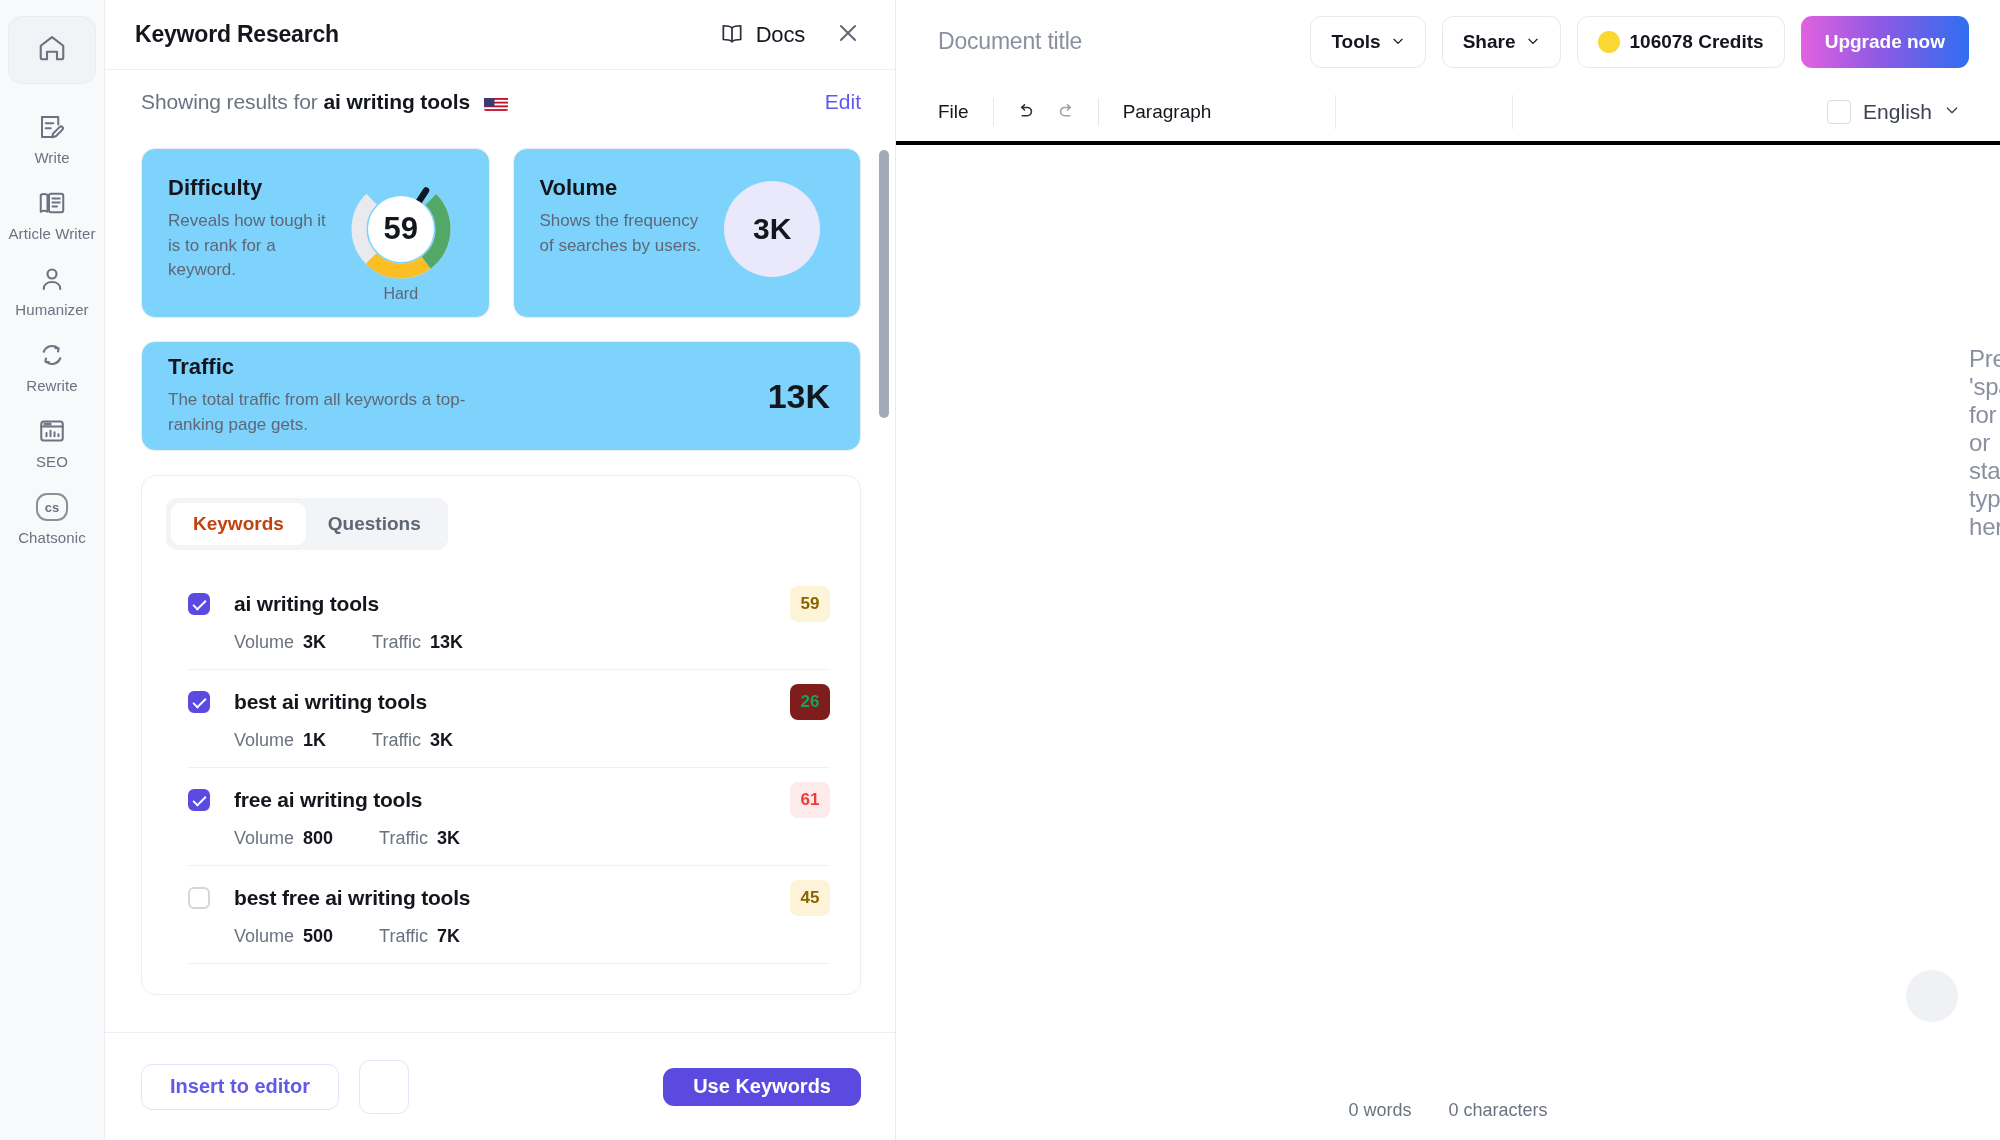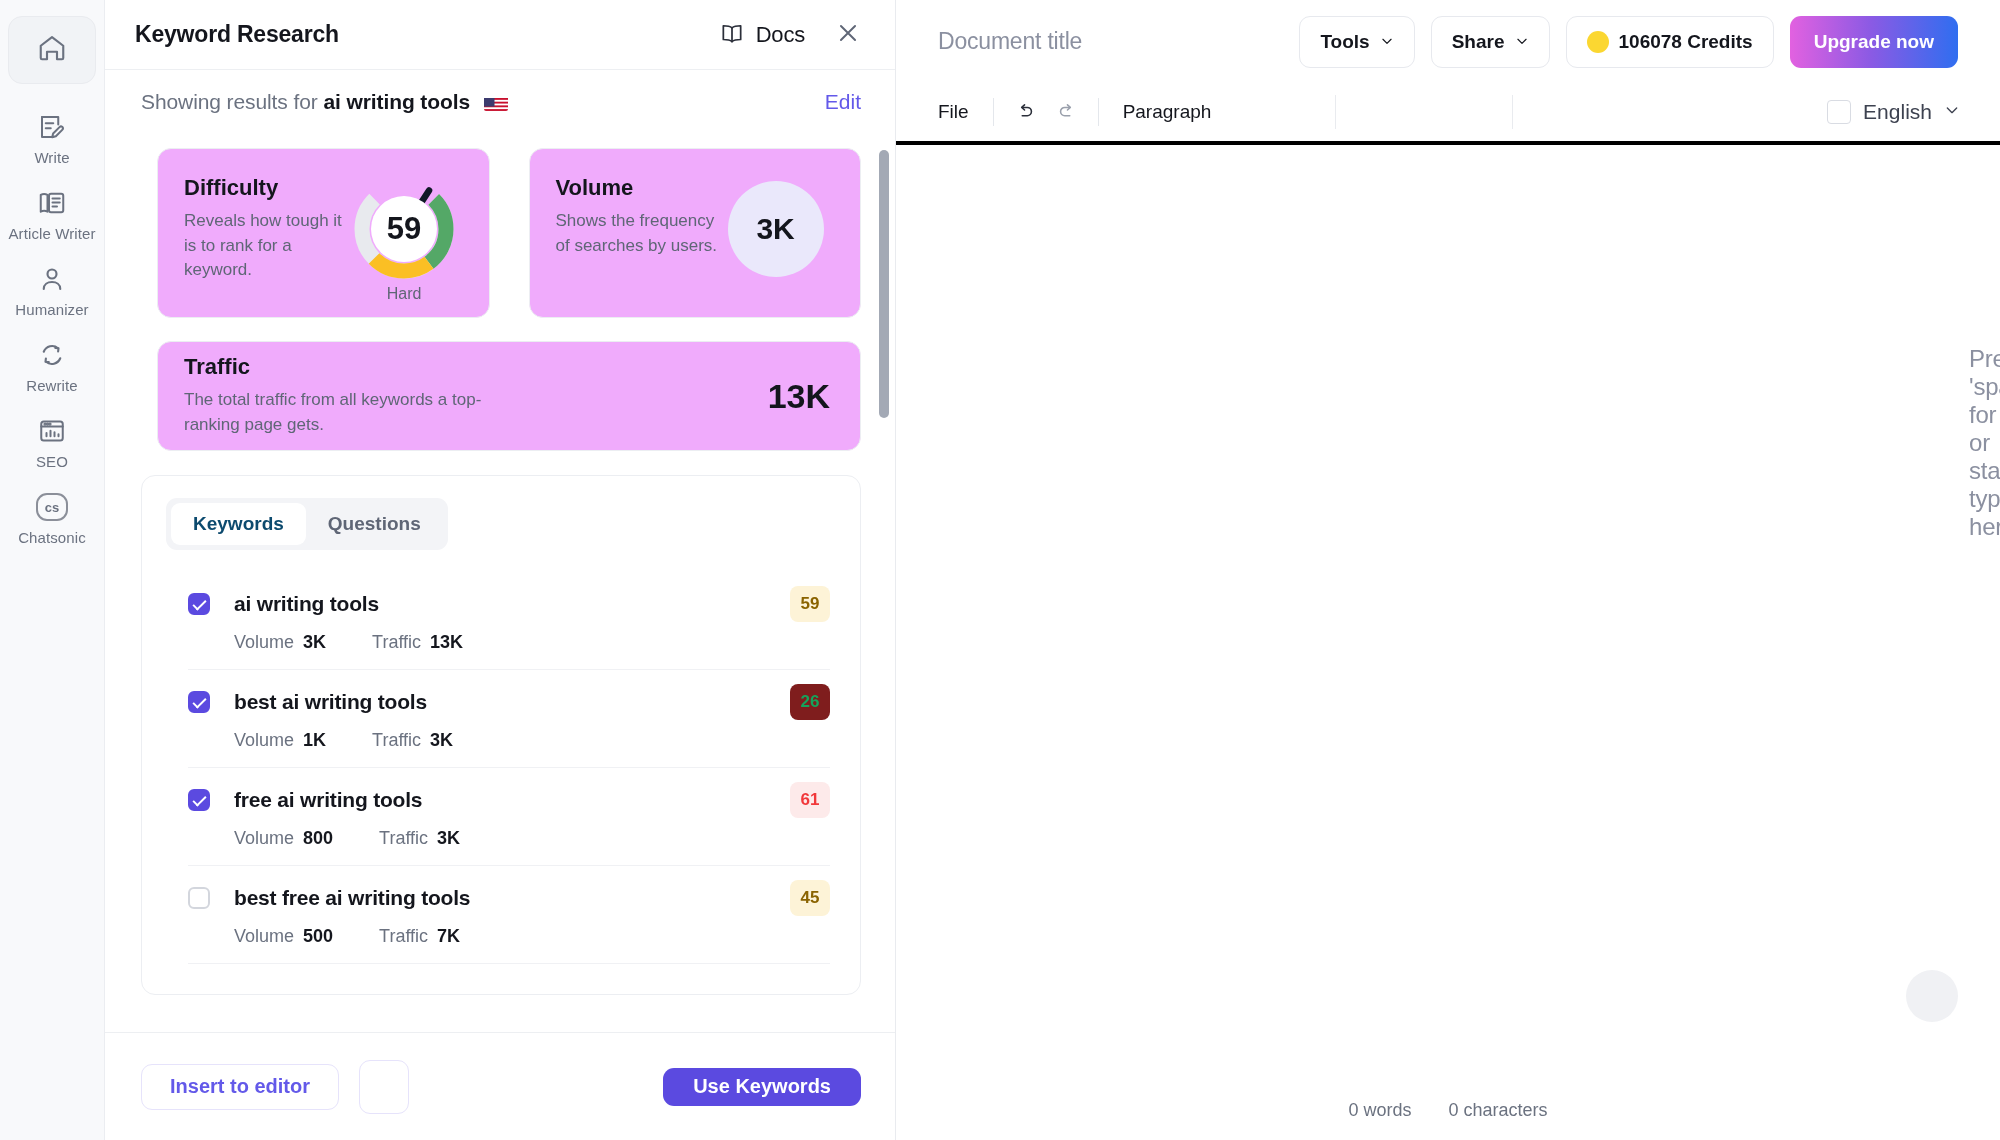--- a/index.html
+++ b/index.html
@@ -78,23 +78,22 @@
     overflow: hidden; position: relative;
   }
   .edit-link { margin-left: auto; font-size: 21px; color: #6359e9; cursor: pointer; }
 
   .kp-scroll {
     flex: 1 1 auto; overflow: hidden; position: relative;
     padding: 14px 34px 0 36px;
   }
   .cards-row { display: flex; gap: 23px; }
   .card {
-    background: #f0abfc; border: 1px solid #eceef2; border-radius: 14px;
+    background: #7dd3fc; border: 1px solid #eceef2; border-radius: 14px;
     flex: 1 1 0;
-    margin-left: 16px;
   }
   .card-sm { height: 170px; padding: 26px 26px 0 26px; display: flex; }
   .card-txt { flex: 1 1 auto; }
   .card-h { font-size: 22px; font-weight: 700; color: #14161d; margin-bottom: 8px; }
   .card-d { font-size: 17px; line-height: 1.45; color: #5f6676; max-width: 180px; }
 
   .gauge-wrap { width: 130px; display: flex; flex-direction: column; align-items: center; padding-top: 2px; }
   .gauge { position: relative; width: 104px; height: 104px; }
   .gauge-num {
     position: absolute; inset: 0; display: flex; align-items: center; justify-content: center;
@@ -124,21 +123,21 @@
     padding: 22px 24px 0 24px;
     height: 520px; overflow: hidden;
   }
   .tabs {
     display: inline-flex; background: #f3f4f7; border-radius: 11px; padding: 5px;
   }
   .tab {
     padding: 10px 22px; border-radius: 9px; font-size: 19px; font-weight: 700;
     color: #5f6676; cursor: pointer;
   }
-  .tab.active { background: #ffffff; color: #0c4a6e; }
+  .tab.active { background: #ffffff; color: #c2410c; }
 
   .klist { margin-top: 22px; padding: 0 6px 0 22px; }
   .krow { border-bottom: 1px solid #f0f1f4; padding: 14px 0 16px 0; }
   .krow-top { display: flex; align-items: center; }
   .cbx {
     width: 22px; height: 22px; border-radius: 6px;
     border: 2px solid #d3d6dd; background: #fff;
     flex: 0 0 22px; cursor: pointer; position: relative;
   }
   .cbx.on { background: #5b4ae0; border-color: #5b4ae0; }
@@ -188,21 +187,21 @@
     margin-left: auto; height: 38px; padding: 0 30px; border-radius: 11px;
     background: #5b4ae0; border: none;
     font-size: 20px; font-weight: 700; color: #ffffff;
     display: flex; align-items: center; cursor: pointer;
   }
 
   
   .editor { flex: 1 1 auto; height: 1140px; display: flex; flex-direction: column; background: #fff; position: relative; }
   .ed-top {
     height: 83px; flex: 0 0 83px; display: flex; align-items: center;
-    padding: 0 42px 0 42px;
+    padding: 0 31px 0 42px;
   }
   .doc-title { font-size: 23px; color: #8b90a0; letter-spacing: -.2px; }
   .ed-top-right { margin-left: auto; display: flex; align-items: center; gap: 16px; }
   .pill {
     height: 52px; padding: 0 20px; border-radius: 11px;
     border: 1px solid #e7e9ee; background: #fff;
     display: flex; align-items: center; gap: 10px;
     font-size: 19px; font-weight: 700; color: #14161d; cursor: pointer;
   }
   .coin { width: 22px; height: 22px; border-radius: 50%; background: #fbd731; }

